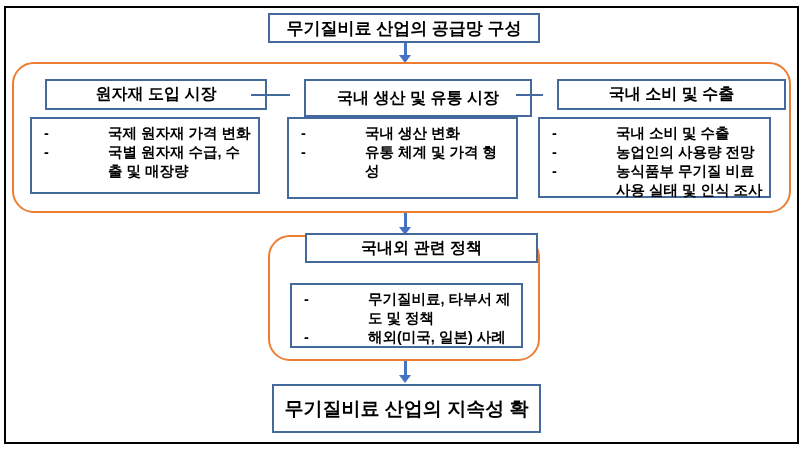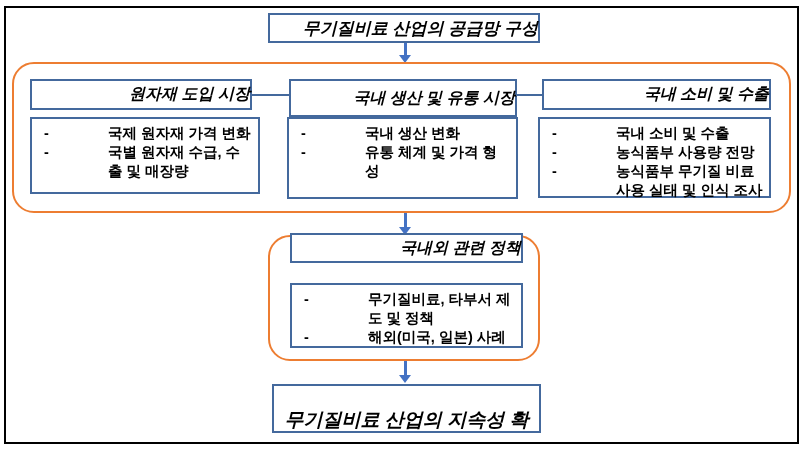--- a/index.html
+++ b/index.html
@@ -7,30 +7,30 @@
     position:relative;width:808px;height:452px;background:#ffffff;overflow:hidden;
     font-family:"Liberation Sans", sans-serif;font-weight:bold;color:var(--text,#000);
   }
   .page-border{
     position:absolute;left:4px;top:6px;width:795px;height:438px;
     border:2px solid #000;box-sizing:border-box;
   }
   .node{
     position:absolute;box-sizing:border-box;background:#fff;
     border:2px solid var(--box-border,#44699D);
-    display:flex;align-items:center;justify-content:flex-end;text-align:center;font-style:italic;
+    display:flex;align-items:center;justify-content:center;text-align:center;
   }
   .title-box{left:268px;top:13px;width:272px;height:30px;font-size:17px;}
   .orange-container{
     position:absolute;box-sizing:border-box;
     border:2px solid var(--container-border,#ED7D31);border-radius:22px;background:transparent;
   }
   .oc1{left:12px;top:62px;width:779px;height:151px;}
   .oc2{left:268px;top:235px;width:272px;height:126px;}
-  .hdr{font-size:16px;}
+  .hdr{font-size:16px;margin-left:15px;}
   .h1{left:30px;top:79px;width:222px;height:31px;}
   .h2{left:289px;top:79px;width:228px;height:38px;}
   .h3{left:542px;top:79px;width:229px;height:31px;}
   .list-box{
     position:absolute;box-sizing:border-box;background:#fff;
     border:2px solid var(--box-border,#44699D);
     padding:5px 6px 0 10px;font-size:14.5px;line-height:19px;
   }
   .l1{left:30px;top:117px;width:230px;height:77px;}
   .l2{left:287px;top:117px;width:231px;height:82px;}
@@ -110,21 +110,21 @@
     </div>
   </div>
 
   <div class="list-box l3">
     <div class="li">
       <span class="b">-</span>
       <span class="t">국내 소비 및 수출</span>
     </div>
     <div class="li">
       <span class="b">-</span>
-      <span class="t">농식품부 사용량 전망</span>
+      <span class="t">농업인의 사용량 전망</span>
     </div>
     <div class="li">
       <span class="b">-</span>
       <span class="t">농식품부 무기질 비료 사용 실태 및 인식 조사</span>
     </div>
   </div>
 
   <div class="arrow a2">
     <div class="shaft"></div>
     <div class="head"></div>

